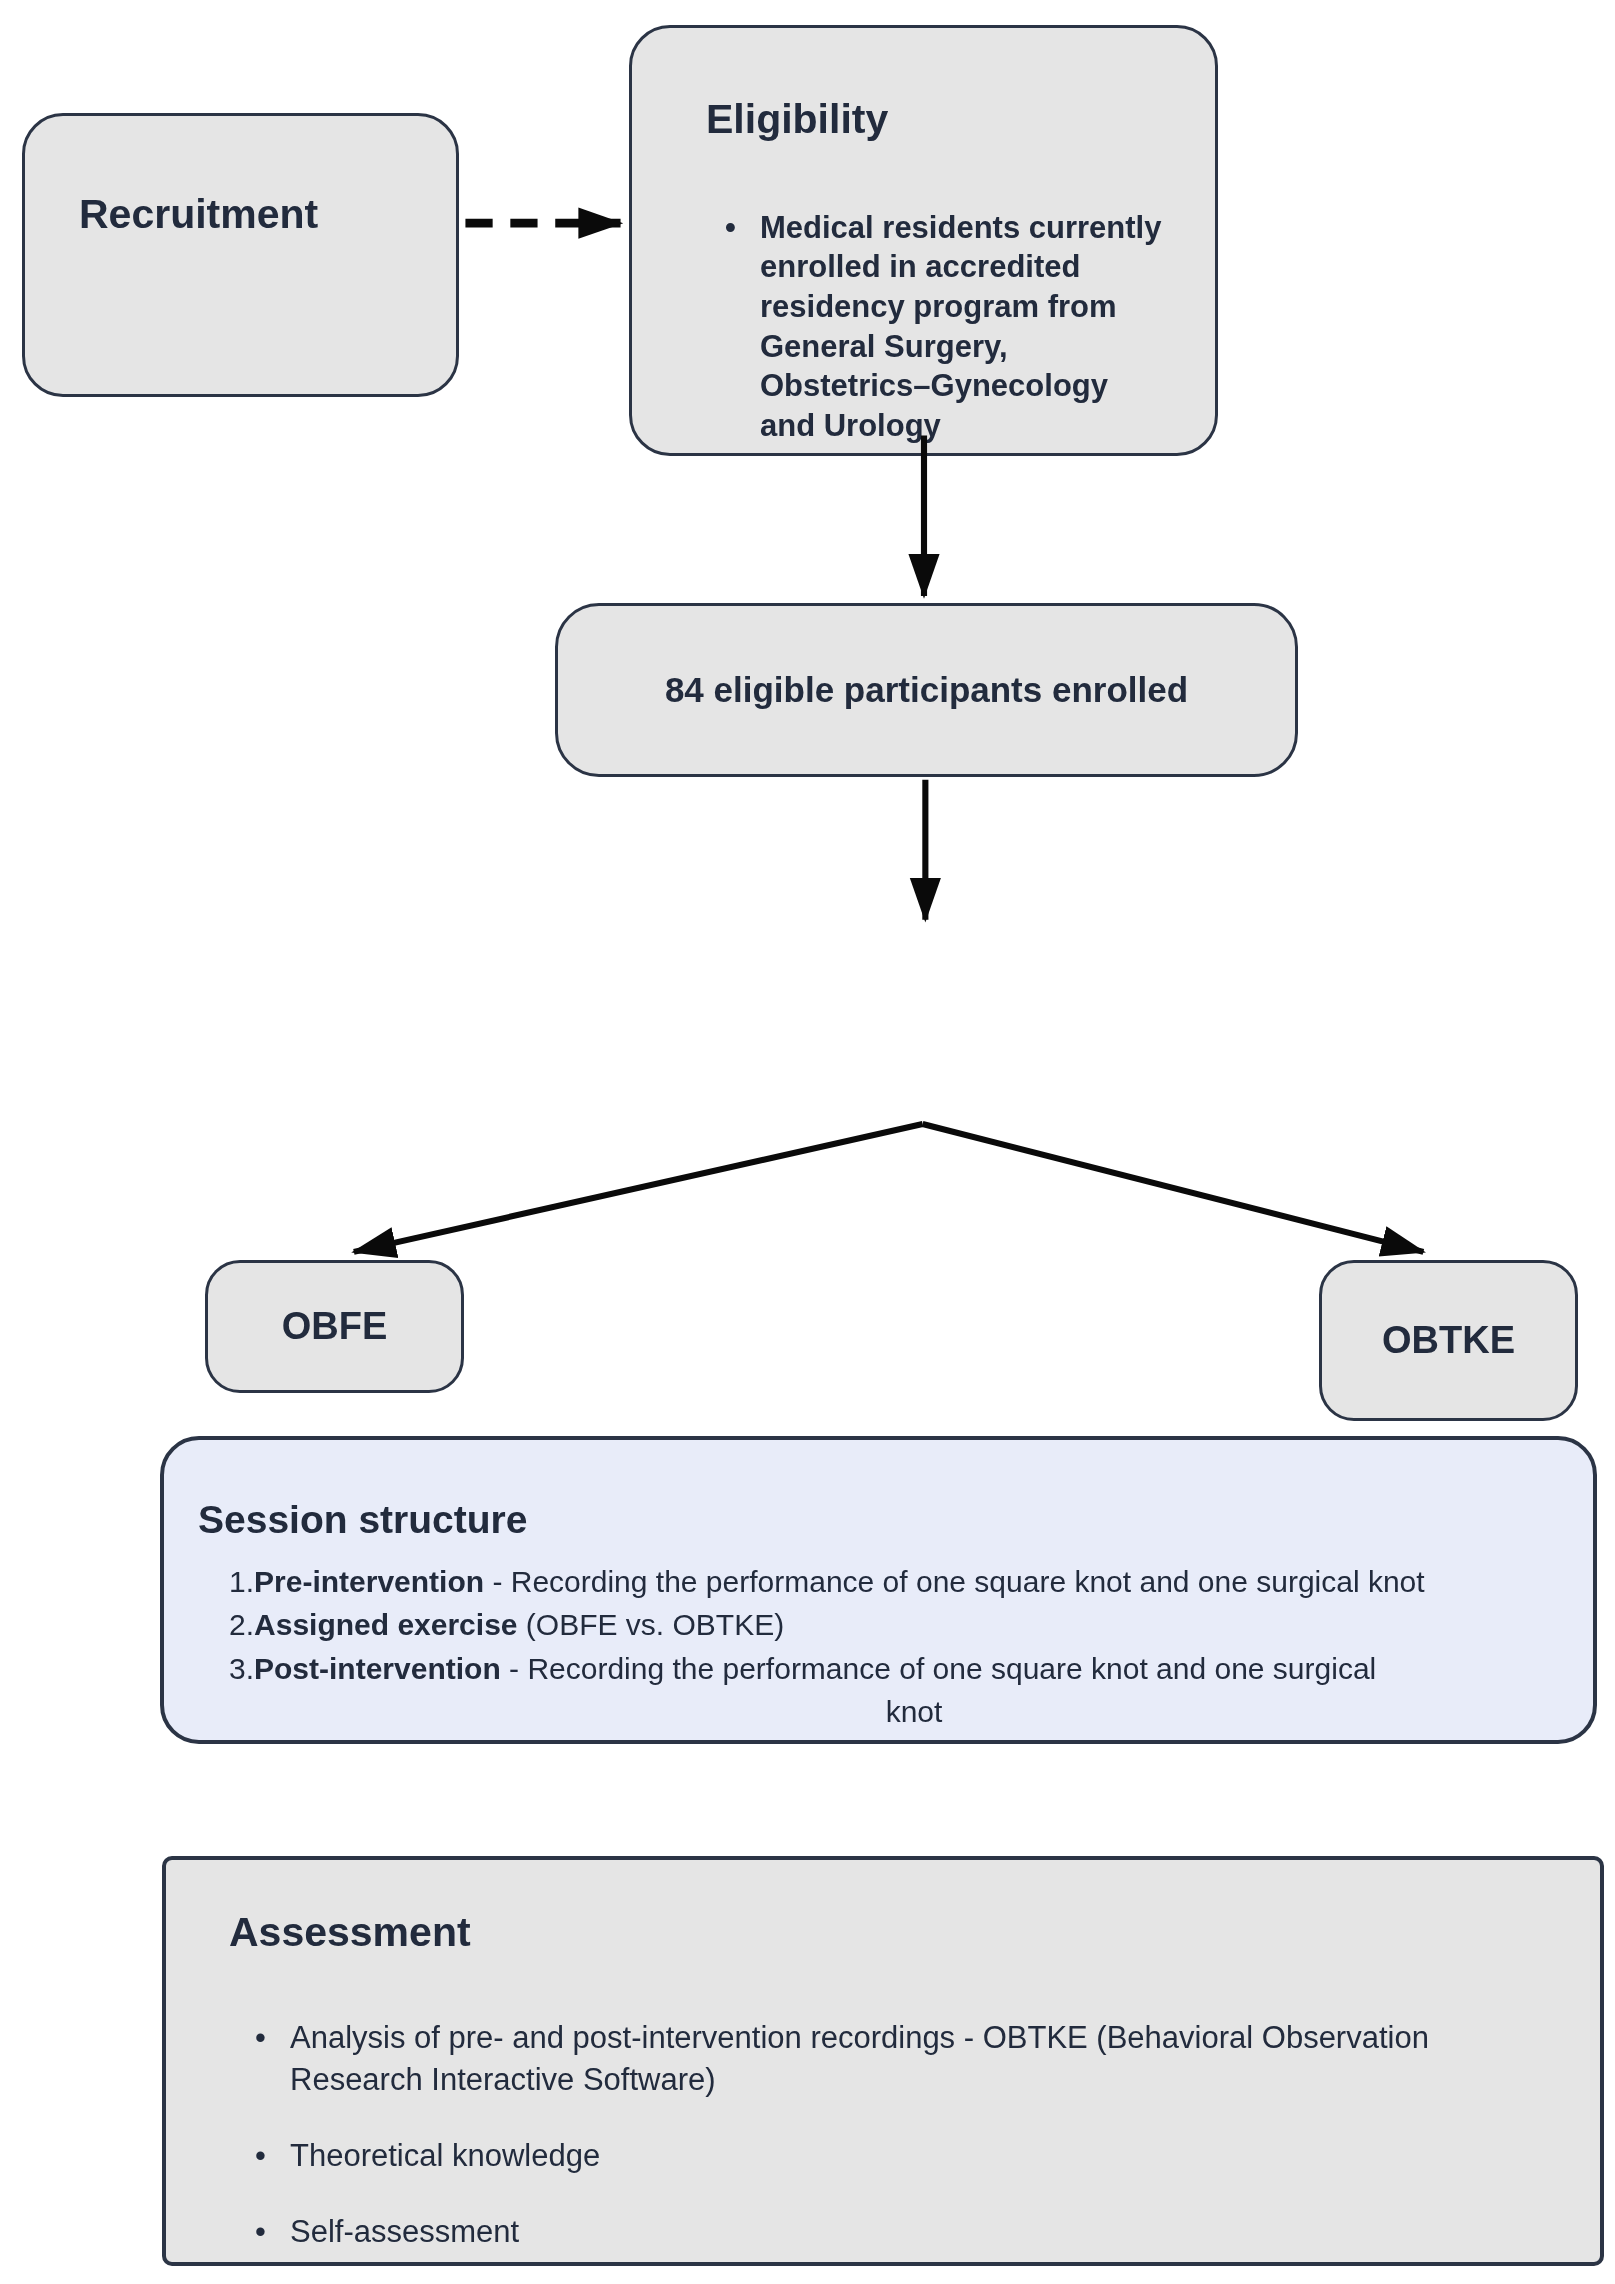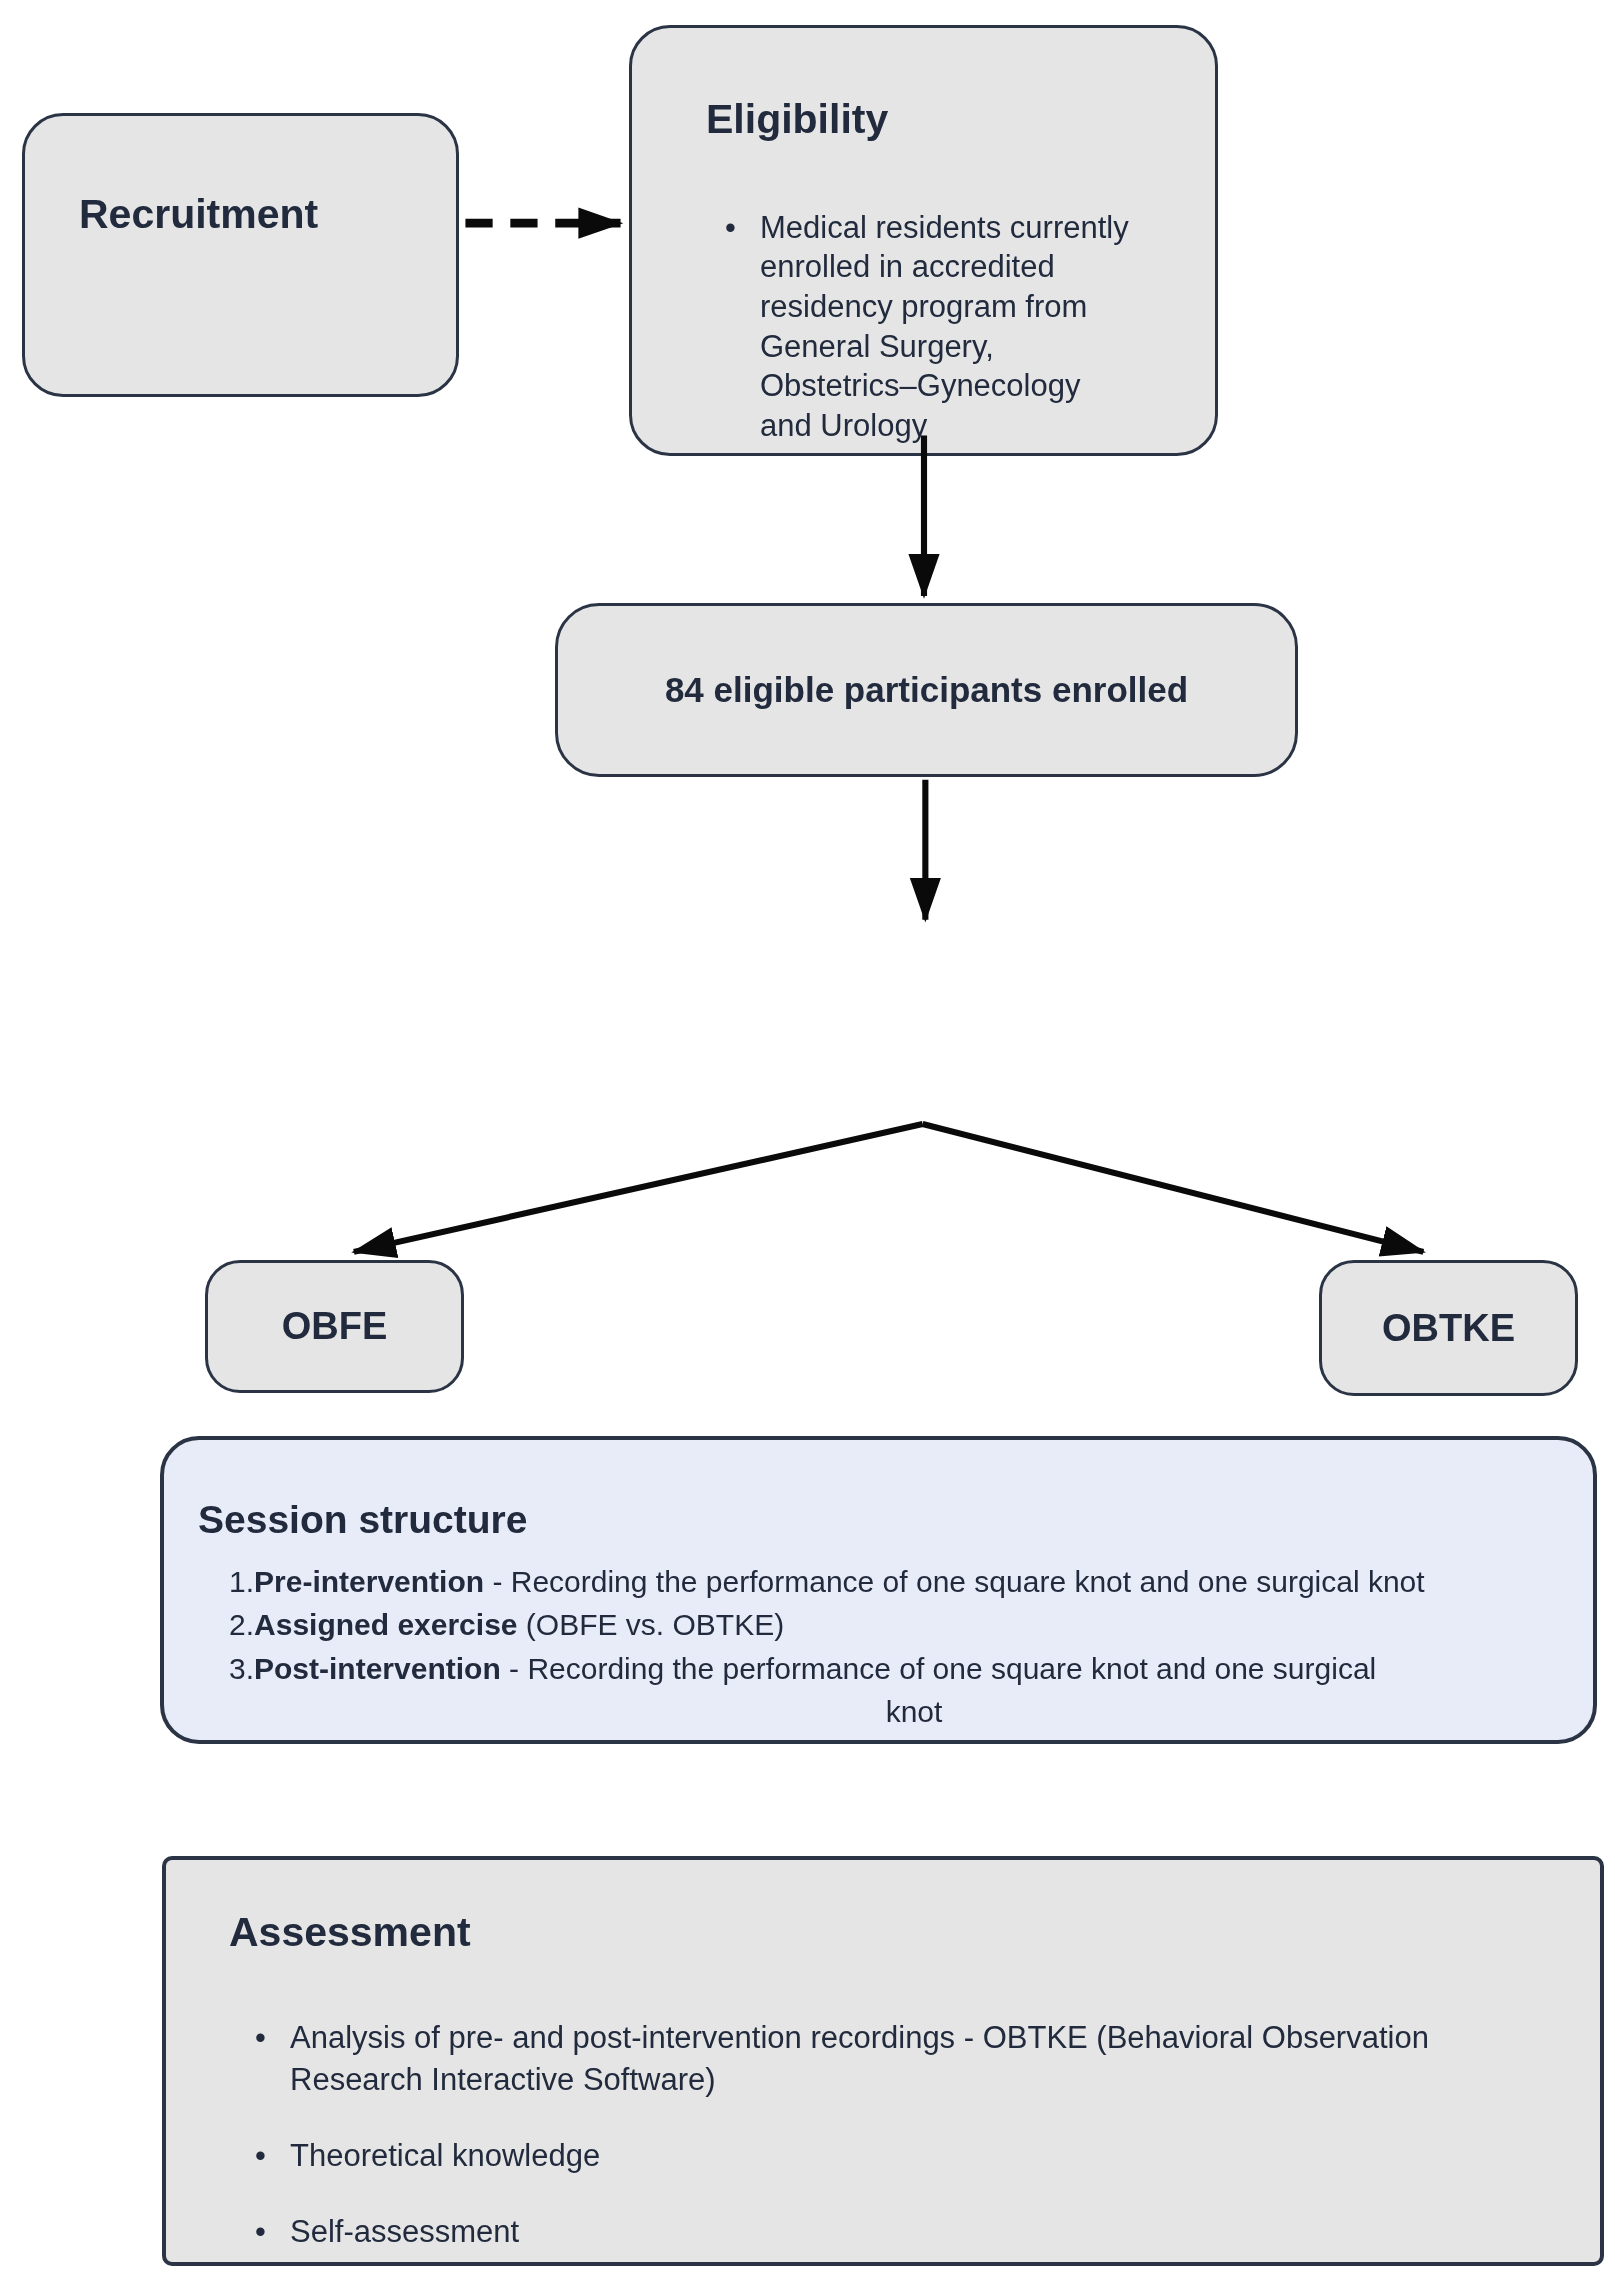--- a/index.html
+++ b/index.html
@@ -25,28 +25,28 @@
   #recruitment .title{margin:0 0 17.7px 0;}
   .blist{margin:0;padding:0;list-style:none;font-size:31px;line-height:1.4;}
   .blist li{position:relative;padding-left:53px;}
   .blist li::before{content:"\2022";position:absolute;left:20.4px;top:0;}
   .blist .line{display:block;white-space:nowrap;}
 
   
   #eligibility{left:629px;top:24.5px;width:589px;height:431px;padding:68px 27px 0 74px;}
   #eligibility .title{margin:0 0 65px 0;}
   #eligibility .blist{line-height:1.28;}
-  #eligibility .blist li{padding-left:54px;}
+  #eligibility .blist li{padding-left:54px;font-weight:bold;}
   #eligibility .blist li::before{left:19px;}
 
   
   #box84{left:555px;top:603px;width:743px;height:174px;border-radius:44px;font-size:35px;font-weight:bold;}
   #randomization{left:670px;top:929px;width:495px;height:188px;border-radius:44px;font-size:38px;font-weight:bold;}
   #obfe{left:205px;top:1260px;width:259px;height:133px;border-radius:35px;font-size:38px;font-weight:bold;}
-  #obtke{left:1319px;top:1260px;width:259px;height:136px;border-radius:35px;font-size:38px;font-weight:bold;}
+  #obtke{left:1319px;top:1260px;width:259px;height:161px;border-radius:35px;font-size:38px;font-weight:bold;}
 
   
   #session{left:160px;top:1436px;width:1437px;height:308px;border-radius:39px;
            background:var(--session-bg);border-width:4.1px;padding:58px 24px 0 34px;}
   #session .title{font-size:39px;margin:0 0 17px 0;}
   .nlist{margin:0;padding:0 0 0 31px;list-style:none;font-size:30px;line-height:1.45;}
   .nlist li{white-space:nowrap;}
   .nlist .lead{font-weight:bold;}
   .nlist .cont{display:block;white-space:normal;padding-left:30px;text-align:center;}
 

